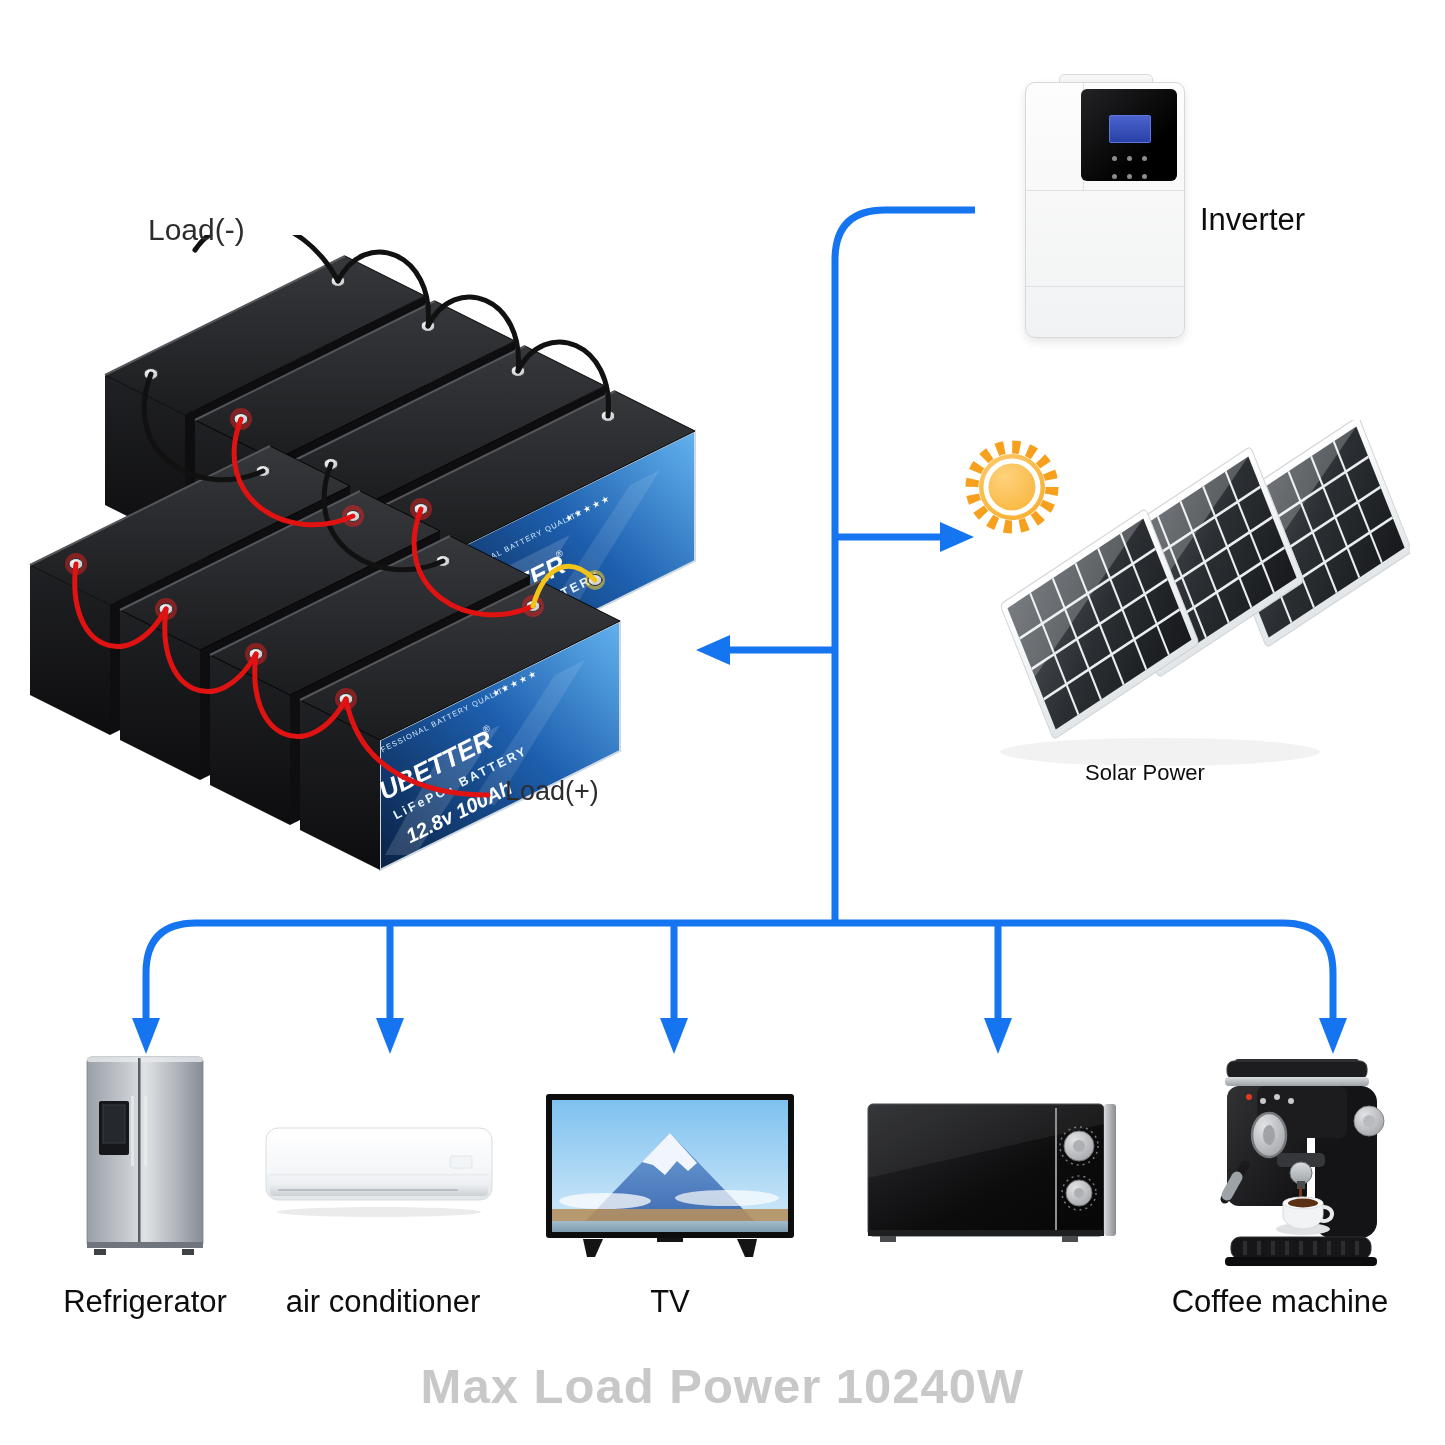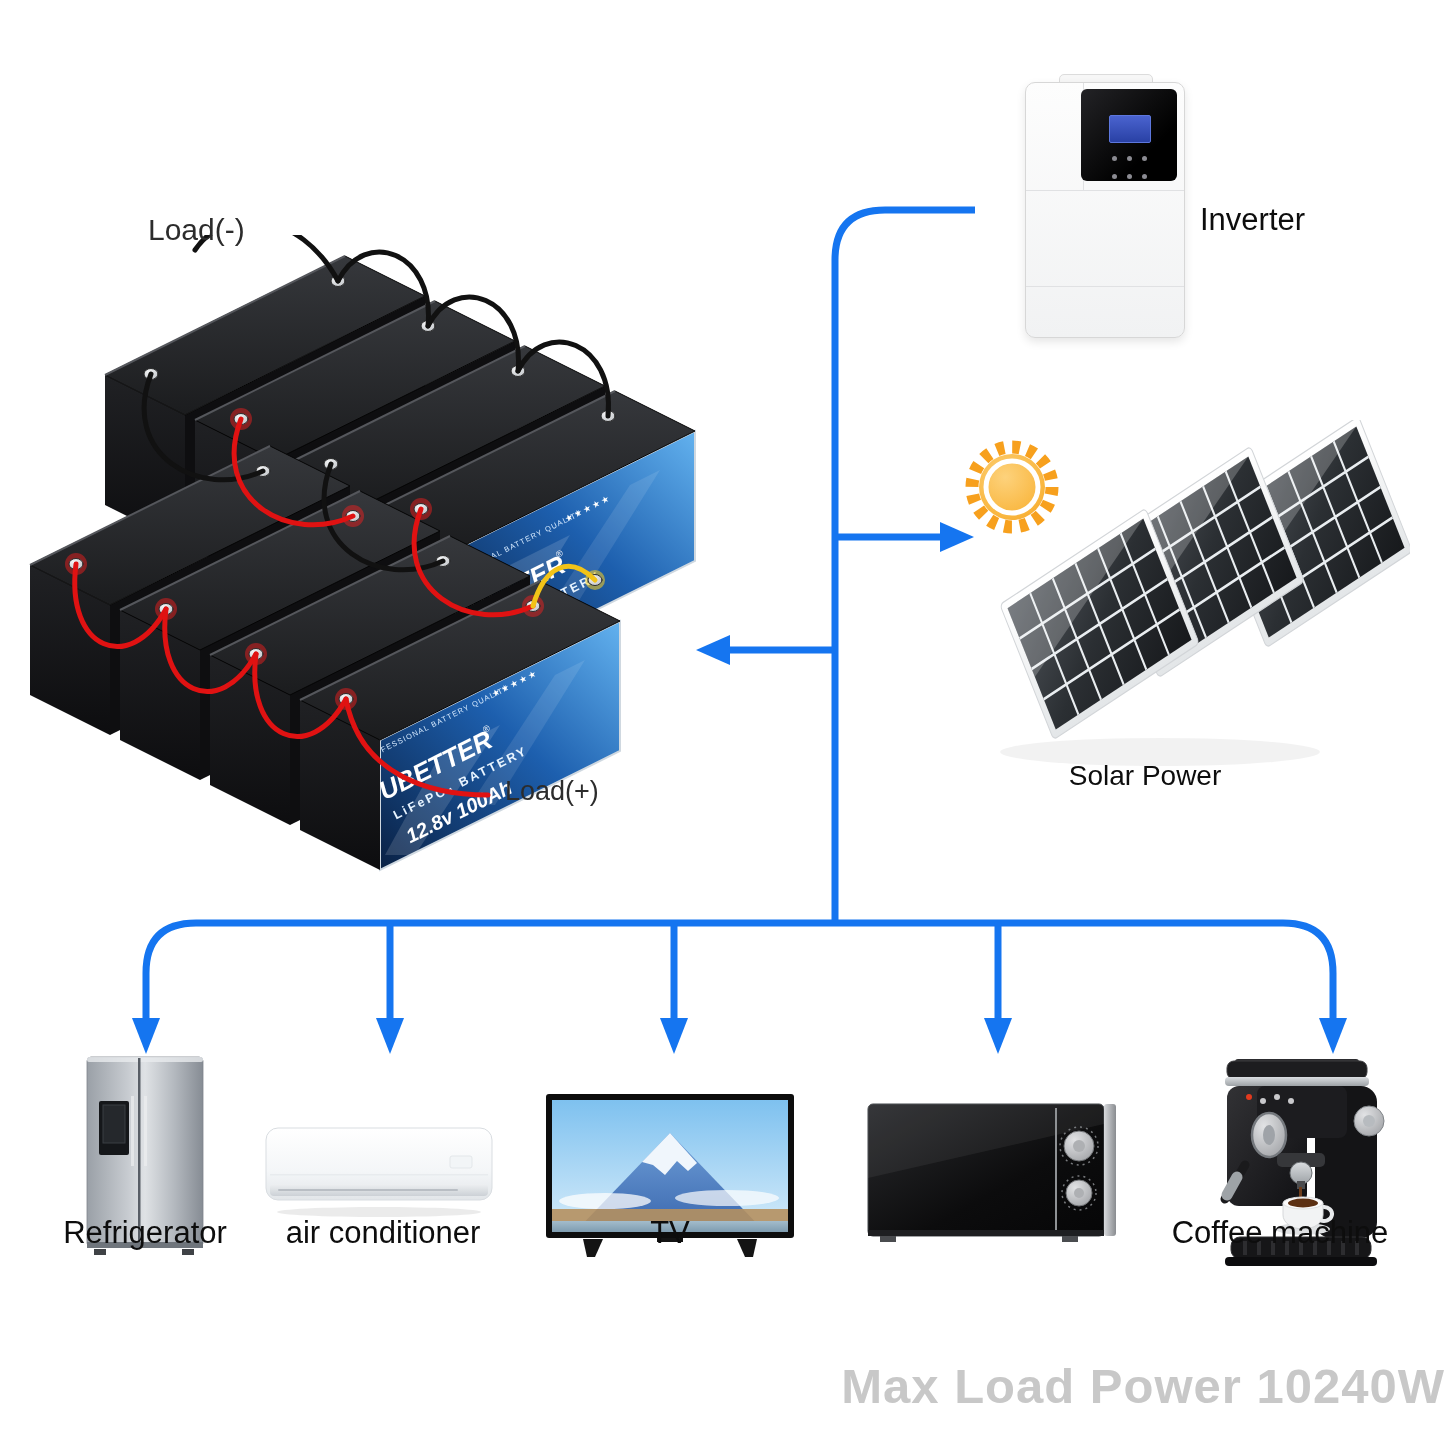--- a/index.html
+++ b/index.html
@@ -4,23 +4,23 @@
 <style>
   html,body{margin:0;padding:0;background:#fff;}
   #canvas{position:relative;width:1445px;height:1445px;background:#ffffff;overflow:hidden;
           font-family:"Liberation Sans",sans-serif;}
   .abs{position:absolute;}
   .lbl{position:absolute;font-weight:normal;color:#0d0d0d;white-space:nowrap;}
   #title{left:86px;top:76px;font-size:52px;font-weight:bold;color:#35373a;letter-spacing:1px;}
   #load-neg{left:148px;top:213px;font-size:30px;color:#2c2c2c;}
   #load-pos{left:505px;top:776px;font-size:27px;color:#2c2c2c;}
   #inverter-label{left:1200px;top:202px;font-size:31px;}
-  #solar-label{left:1040px;top:760px;width:210px;text-align:center;font-size:28px;}
-  .appliance-label{top:1215px;text-align:center;font-size:31px;}
-  #footer-text{left:0;top:1358px;width:1445px;text-align:right;font-size:49px;font-weight:bold;color:#c8c8c8;letter-spacing:1px;}
+  #solar-label{left:1040px;top:760px;width:210px;text-align:center;font-size:22px;}
+  .appliance-label{top:1284px;text-align:center;font-size:31px;}
+  #footer-text{left:0;top:1358px;width:1445px;text-align:center;font-size:49px;font-weight:bold;color:#c8c8c8;letter-spacing:1px;}
 
   
   #inverter{left:1025px;top:82px;width:160px;height:256px;}
   .inv-handle{position:absolute;left:34px;top:-8px;width:92px;height:18px;background:#f7f7f7;
               border:1px solid #dcdcdc;border-radius:5px;}
   .inv-body{position:absolute;left:0;top:0;width:158px;height:254px;background:linear-gradient(180deg,#fdfdfd,#f1f2f3);
             border:1px solid #d7d7d7;border-radius:10px;box-shadow:0 4px 10px rgba(0,0,0,0.10);}
   .inv-seam{position:absolute;left:0;width:100%;height:1px;background:#e0e1e3;}
   .inv-vseam{position:absolute;left:36%;top:0;width:1px;height:42%;background:#e0e1e3;}
   .inv-panel{position:absolute;left:55px;top:6px;width:96px;height:92px;border-radius:6px;

